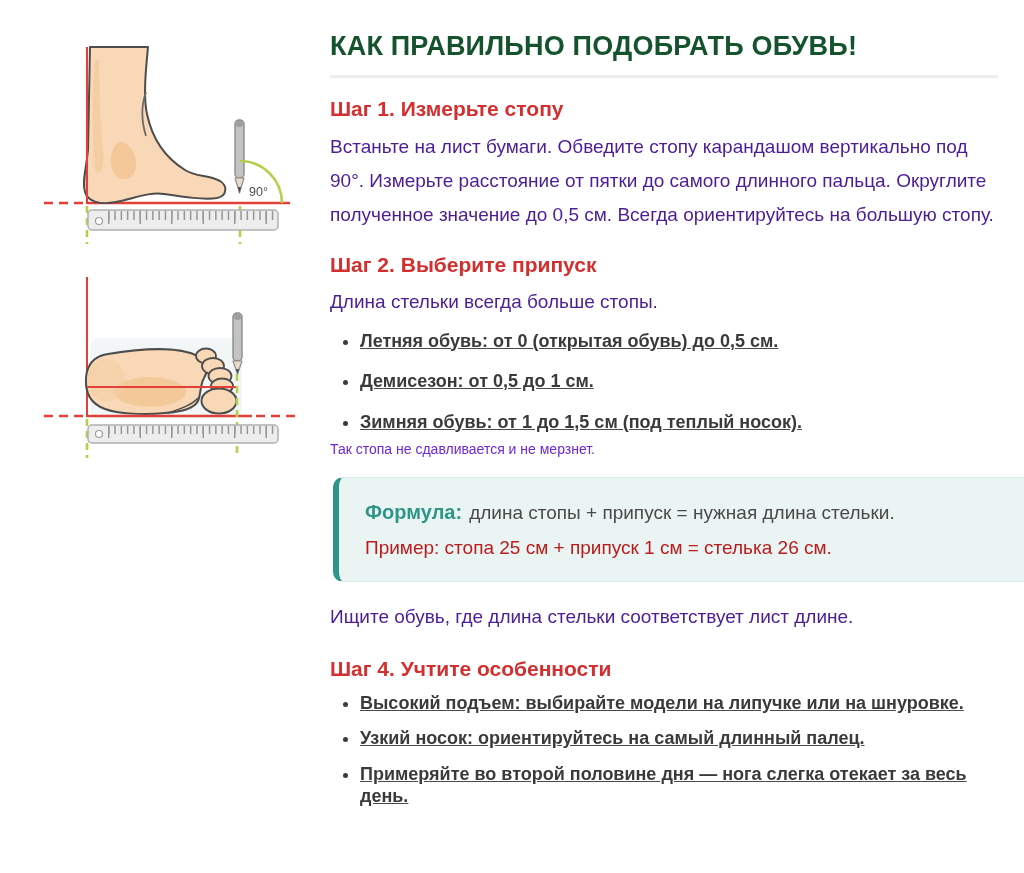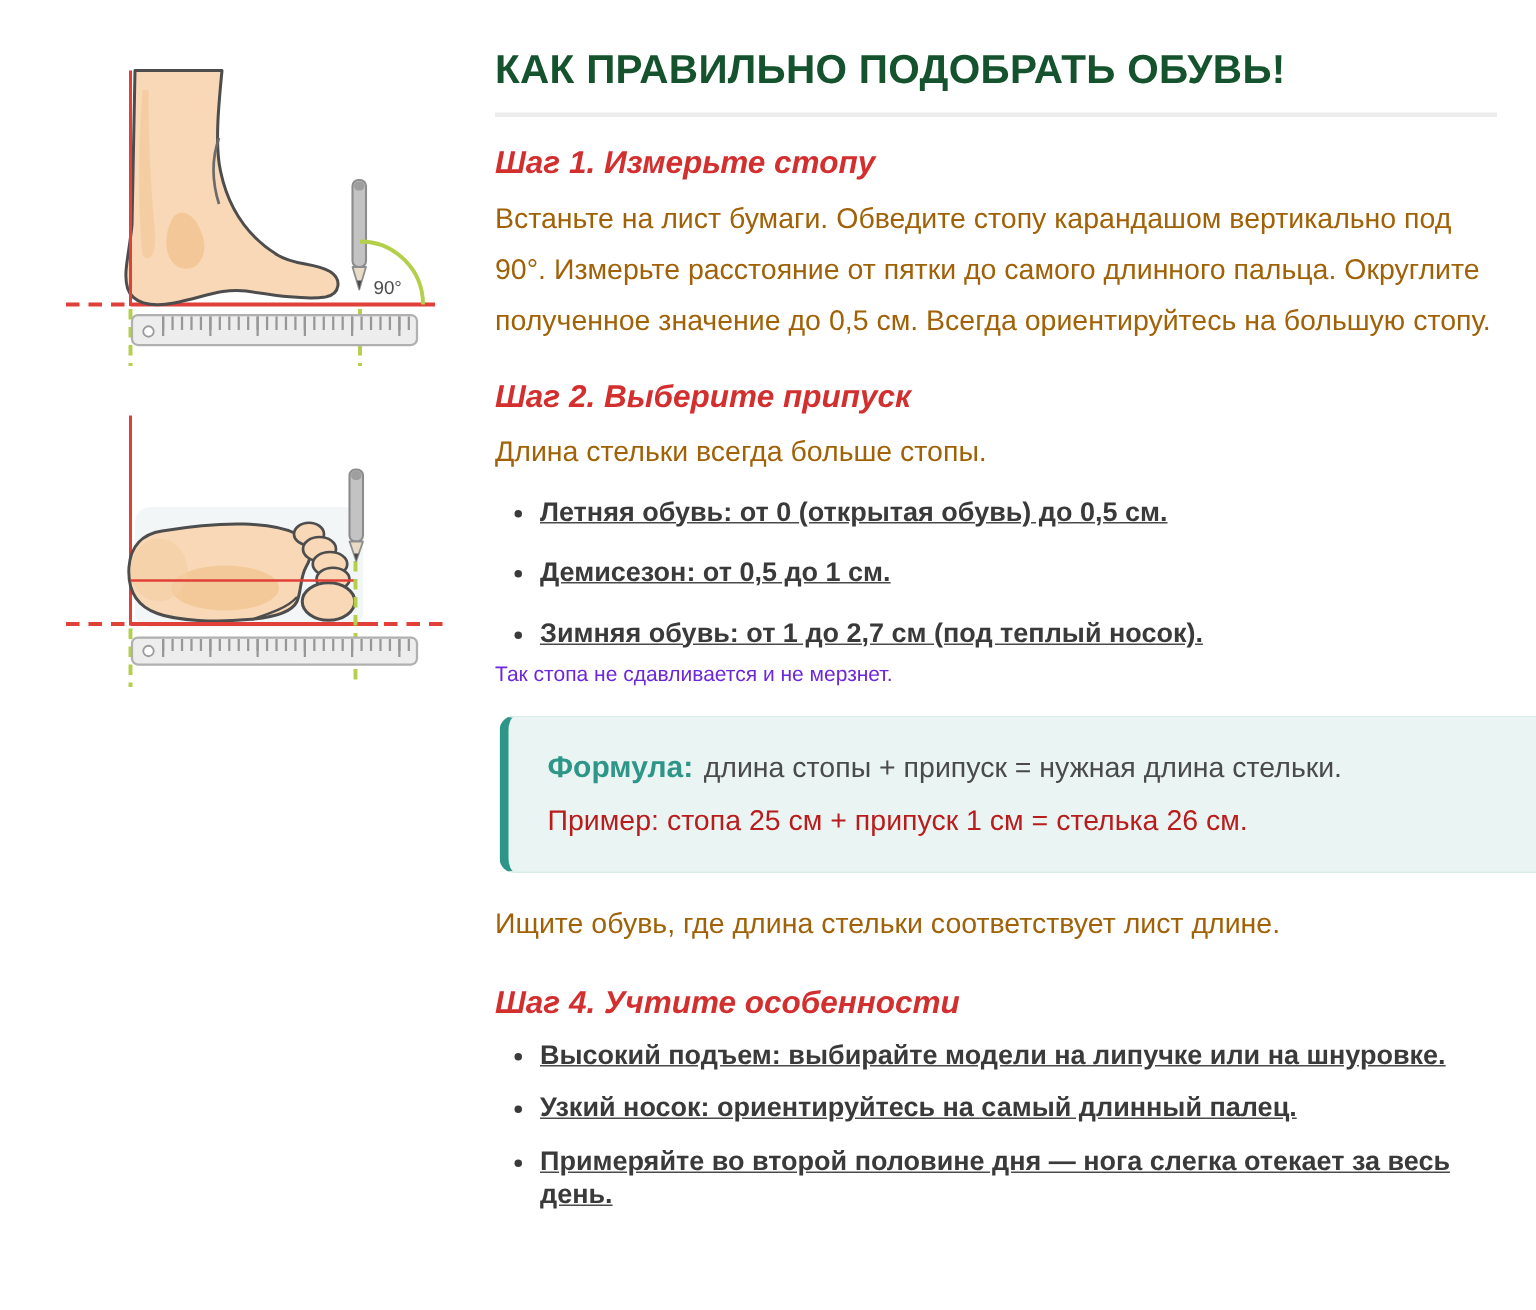--- a/index.html
+++ b/index.html
@@ -6,24 +6,24 @@
   .page{
     position:relative;width:1024px;height:873px;background:#fff;overflow:hidden;
     font-family:"Liberation Sans","DejaVu Sans",sans-serif;color:#4a4a4a;
   }
   .illustrations{position:absolute;left:0;top:0;width:330px;height:778px;}
   .illu1{position:absolute;left:0;top:0;}
   .illu2{position:absolute;left:0;top:268px;}
   .content{position:absolute;left:330px;top:0;width:668px;padding-top:30px;box-sizing:border-box;}
   .title{margin:0;font-size:27px;line-height:1.2;font-weight:800;color:#14532d;letter-spacing:.2px;}
   .divider{border:none;border-top:3px solid #ededed;margin:13px 0 0 0;}
-  .step-heading{margin:18px 0 0 0;font-size:21px;line-height:1.2;font-weight:800;color:#d32f2f;font-style:italic;}
+  .step-heading{margin:18px 0 0 0;font-size:21px;line-height:1.2;font-weight:800;color:#d32f2f;}
   .step-heading.mt20{margin-top:20px;}
   .step-heading.mt22{margin-top:22px;}
-  .body-p{margin:8px 0 0 0;font-size:19px;line-height:1.8;color:#a16207;}
+  .body-p{margin:8px 0 0 0;font-size:19px;line-height:1.8;color:#4c1d95;}
   .bullets{margin:10px 0 0 0;padding:0 0 0 30px;text-decoration:underline;}
   .bullets li{font-size:18px;line-height:1.25;font-weight:700;color:#3a3a3a;margin:0 0 18px 0;}
   .bullets li:last-child{margin-bottom:0;}
   .bullets.tight li{margin-bottom:13px;}
   .note{margin:8px 0 0 0;font-size:14px;line-height:1.25;color:#6d28d9;}
   .callout{
     margin:18px 0 0 3px;background:#eaf5f3;border:1px solid #d9ece8;border-left:6px solid #2e9688;
     border-radius:10px;padding:18px 26px;box-sizing:border-box;width:780px;
   }
   .callout-line{font-size:19px;line-height:1.6;color:#4a4a4a;}
@@ -126,21 +126,21 @@
     <hr class="divider">
 
     <h2 class="step-heading">Шаг 1. Измерьте стопу</h2>
     <p class="body-p">Встаньте на лист бумаги. Обведите стопу карандашом вертикально под 90°. Измерьте расстояние от пятки до самого длинного пальца. Округлите полученное значение до 0,5 см. Всегда ориентируйтесь на большую стопу.</p>
 
     <h2 class="step-heading mt20">Шаг 2. Выберите припуск</h2>
     <p class="body-p">Длина стельки всегда больше стопы.</p>
     <ul class="bullets">
       <li>Летняя обувь: от 0 (открытая обувь) до 0,5 см.</li>
       <li>Демисезон: от 0,5 до 1 см.</li>
-      <li>Зимняя обувь: от 1 до 2,7 см (под теплый носок).</li>
+      <li>Зимняя обувь: от 1 до 1,5 см (под теплый носок).</li>
     </ul>
     <p class="note">Так стопа не сдавливается и не мерзнет.</p>
 
     <div class="callout">
       <div class="callout-line">
         <span class="callout-label">Формула:</span><span>длина стопы + припуск = нужная длина стельки.</span>
       </div>
       <div class="callout-example">Пример: стопа 25 см + припуск 1 см = стелька 26 см.</div>
     </div>
     <p class="body-p after-p">Ищите обувь, где длина стельки соответствует лист длине.</p>

